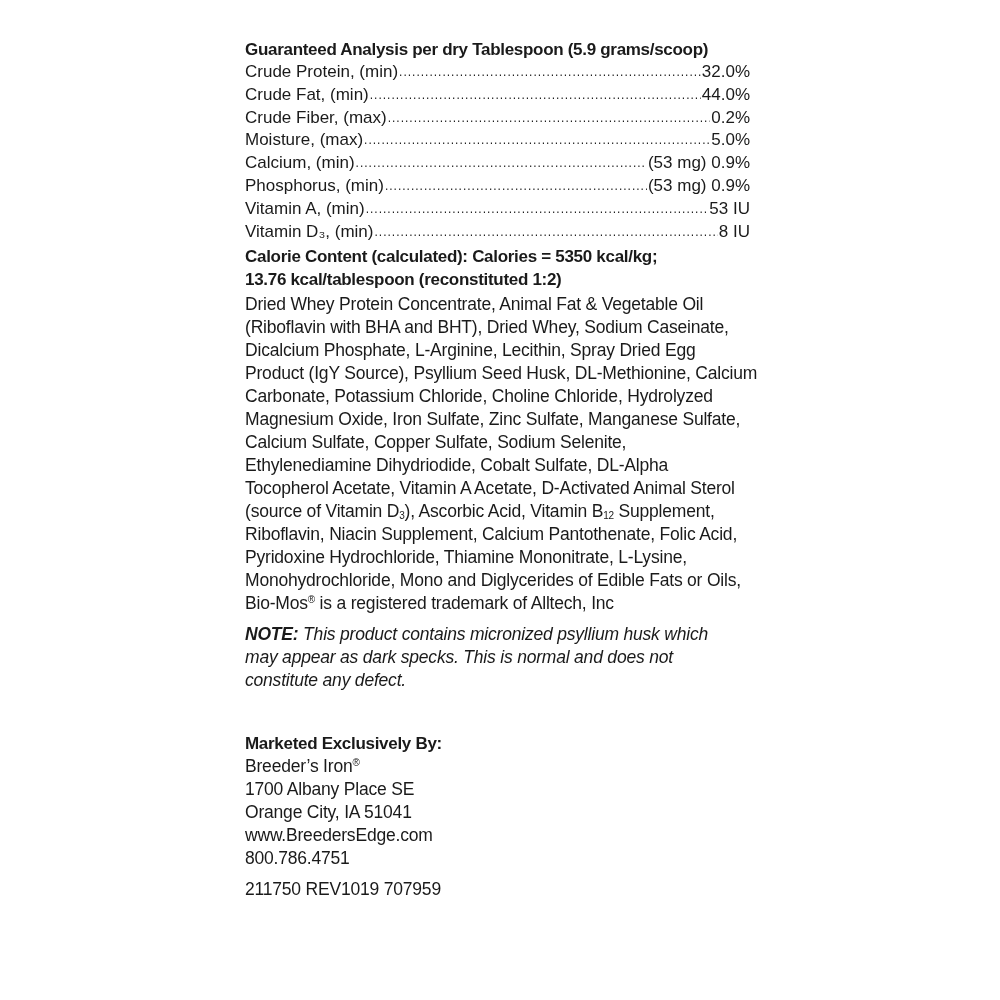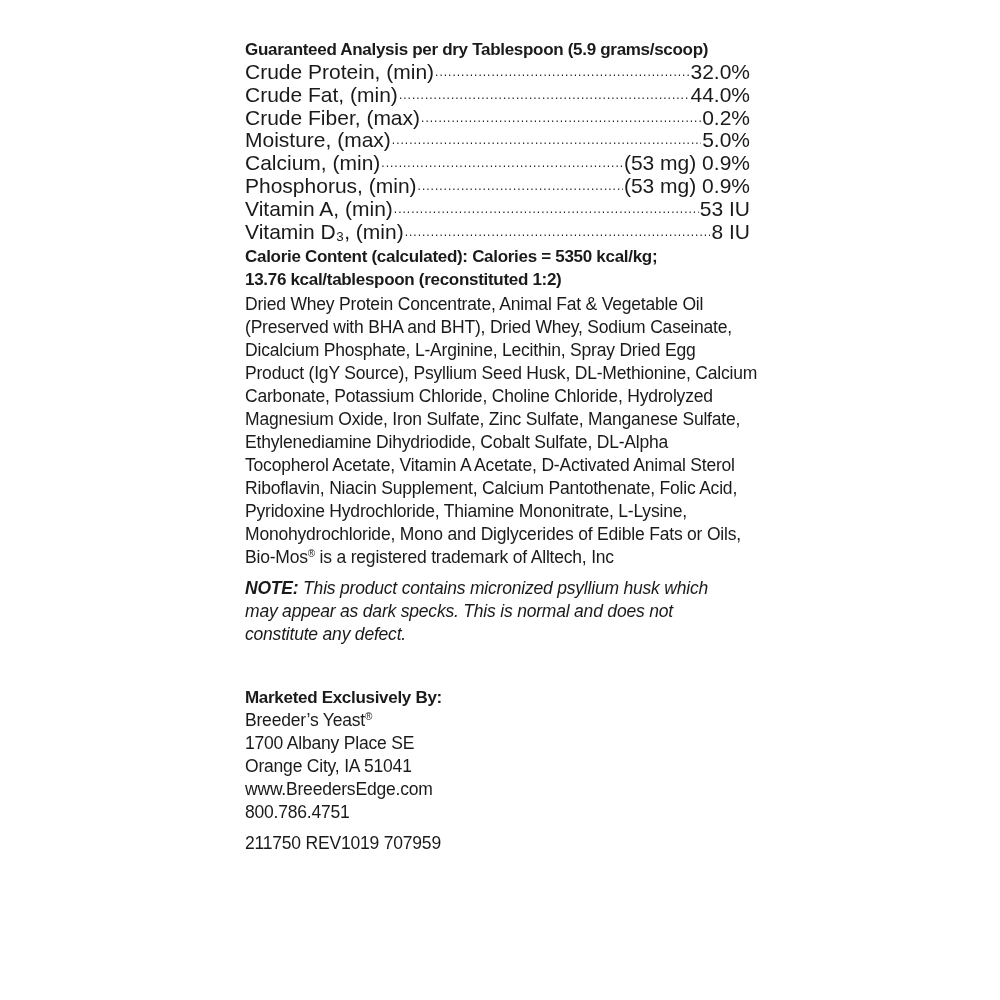--- a/index.html
+++ b/index.html
@@ -1,21 +1,21 @@
 <!DOCTYPE html>
 <html><head>
 <meta charset="utf-8">
 <style>
   html, body { margin:0; padding:0; background:#ffffff; }
   body { width:1000px; height:1000px; position:relative; overflow:hidden;
          font-family:"Liberation Sans", "DejaVu Sans", sans-serif; color:#1a1a1a; }
   .col { position:absolute; left:245px; top:38px; width:505px; }
   .line { font-size:17.5px; line-height:23px; white-space:nowrap; letter-spacing:-0.2px; }
   .bold { font-weight:bold; }
-  .row { display:flex; align-items:flex-start; font-size:21px; line-height:22.8px; }
+  .row { display:flex; align-items:flex-start; font-size:17px; line-height:22.8px; }
   .row .lbl { white-space:nowrap; }
   .row .dots { flex:1; overflow:hidden; white-space:nowrap; margin:0 1px; font-size:12px; letter-spacing:1px; color:#1a1a1a; }
   .row .dots::after { content:"........................................................................................................................................................................................................"; }
   .row .val { white-space:nowrap; }
   .head { font-size:17px; line-height:23px; font-weight:bold; white-space:nowrap; letter-spacing:-0.3px; }
   .ital { font-style:italic; }
   .gap1 { height:2px; }
   .gap2 { height:40px; }
   .gap3 { height:8px; }
   sub { font-size:10px; vertical-align:-2px; line-height:0; }
@@ -67,39 +67,41 @@
       <span class="dots"></span>
       <span class="val">8 IU</span>
     </div>
 
   <div class="gap1"></div>
   <div class="head">Calorie Content (calculated): Calories = 5350 kcal/kg;</div>
   <div class="head">13.76 kcal/tablespoon (reconstituted 1:2)</div>
 
   <div class="gap1"></div>
   <div class="line">Dried Whey Protein Concentrate, Animal Fat &amp; Vegetable Oil</div>
-  <div class="line">(Preserved with BHA and BHT), Dried Whey, Sodium Caseinate,</div>
+  <div class="line">(Riboflavin with BHA and BHT), Dried Whey, Sodium Caseinate,</div>
   <div class="line">Dicalcium Phosphate, L-Arginine, Lecithin, Spray Dried Egg</div>
   <div class="line">Product (IgY Source), Psyllium Seed Husk, DL-Methionine, Calcium</div>
   <div class="line">Carbonate, Potassium Chloride, Choline Chloride, Hydrolyzed</div>
   <div class="line">Magnesium Oxide, Iron Sulfate, Zinc Sulfate, Manganese Sulfate,</div>
+  <div class="line">Calcium Sulfate, Copper Sulfate, Sodium Selenite,</div>
   <div class="line">Ethylenediamine Dihydriodide, Cobalt Sulfate, DL-Alpha</div>
   <div class="line">Tocopherol Acetate, Vitamin A Acetate, D-Activated Animal Sterol</div>
+  <div class="line"><span>(source of Vitamin D</span><sub>3</sub><span>), Ascorbic Acid, Vitamin B</span><sub>12</sub><span> Supplement,</span></div>
   <div class="line">Riboflavin, Niacin Supplement, Calcium Pantothenate, Folic Acid,</div>
   <div class="line">Pyridoxine Hydrochloride, Thiamine Mononitrate, L-Lysine,</div>
   <div class="line">Monohydrochloride, Mono and Diglycerides of Edible Fats or Oils,</div>
   <div class="line"><span>Bio-Mos</span><sup>®</sup><span> is a registered trademark of Alltech, Inc</span></div>
 
   <div class="gap3"></div>
   <div class="line ital"><span class="bold">NOTE:</span><span> This product contains micronized psyllium husk which</span></div>
   <div class="line ital">may appear as dark specks. This is normal and does not</div>
   <div class="line ital">constitute any defect.</div>
 
   <div class="gap2"></div>
   <div class="head">Marketed Exclusively By:</div>
-  <div class="line"><span>Breeder’s Yeast</span><sup>®</sup></div>
+  <div class="line"><span>Breeder’s Iron</span><sup>®</sup></div>
   <div class="line">1700 Albany Place SE</div>
   <div class="line">Orange City, IA 51041</div>
   <div class="line">www.BreedersEdge.com</div>
   <div class="line">800.786.4751</div>
   <div class="gap3"></div>
   <div class="line">211750 REV1019 707959</div>
 </div>
 
 </body></html>

